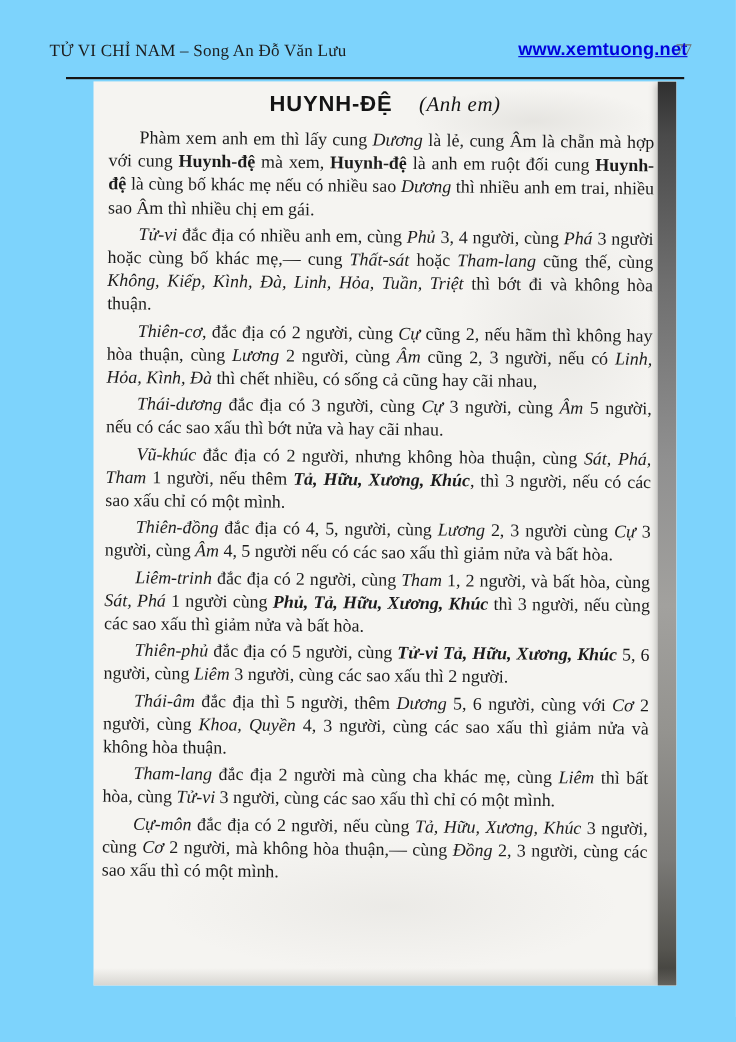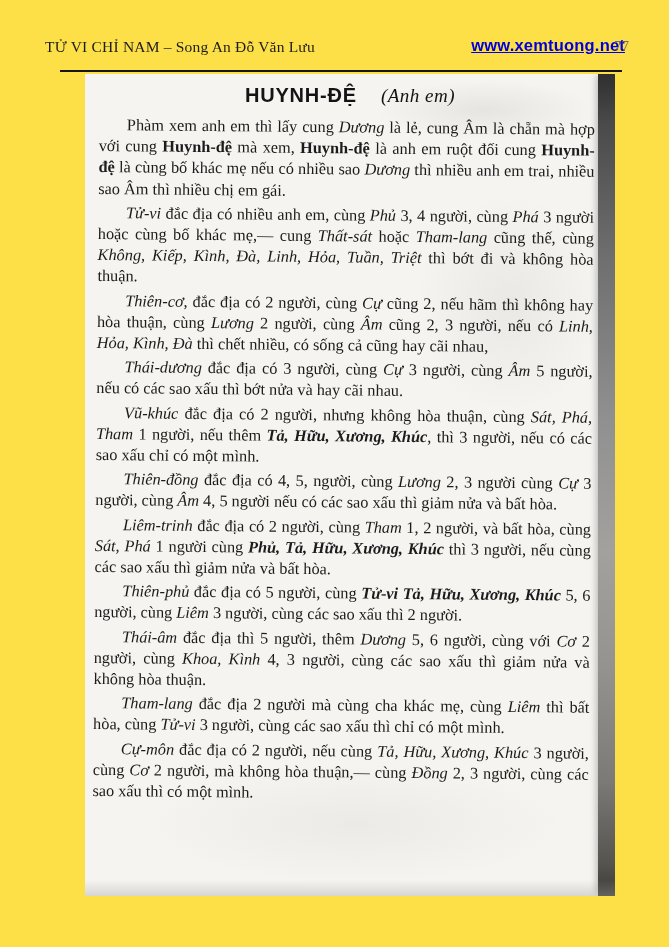--- a/index.html
+++ b/index.html
@@ -2,21 +2,21 @@
 <html><head>
 <meta charset="utf-8">
 <style>
   html,body{margin:0;padding:0;}
   body{
     width:669px;height:947px;background:#ffffff;
     font-family:"Liberation Serif","DejaVu Serif",serif;
     position:relative;overflow:hidden;
     -webkit-font-smoothing:antialiased;
   }
-  .page{position:absolute;inset:0;background:#fde047;}
+  .page{position:absolute;inset:0;background:#7dd3fc;}
 
   
   .header-left{
     position:absolute;left:45px;top:38px;
     font-size:15.5px;color:#1c1c1c;letter-spacing:.2px;white-space:nowrap;
   }
   .header-right{
     position:absolute;right:40px;top:36px;white-space:nowrap;
   }
   .site-link{
@@ -107,21 +107,21 @@
 
     <div class="body-text">
         <p class="para"><span class="seg-n">Phàm xem anh em thì lấy cung </span><span class="seg-i">Dương</span><span class="seg-n"> là lẻ, cung Âm là chẵn mà hợp với cung </span><span class="seg-b">Huynh-đệ</span><span class="seg-n"> mà xem, </span><span class="seg-b">Huynh-đệ</span><span class="seg-n"> là anh em ruột đối cung </span><span class="seg-b">Huynh-đệ</span><span class="seg-n"> là cùng bố khác mẹ nếu có nhiều sao </span><span class="seg-i">Dương</span><span class="seg-n"> thì nhiều anh em trai, nhiều sao Âm thì nhiều chị em gái.</span></p>
         <p class="para"><span class="seg-i">Tử-vi</span><span class="seg-n"> đắc địa có nhiều anh em, cùng </span><span class="seg-i">Phủ</span><span class="seg-n"> 3, 4 người, cùng </span><span class="seg-i">Phá</span><span class="seg-n"> 3 người hoặc cùng bố khác mẹ,— cung </span><span class="seg-i">Thất-sát</span><span class="seg-n"> hoặc </span><span class="seg-i">Tham-lang</span><span class="seg-n"> cũng thế, cùng </span><span class="seg-i">Không, Kiếp, Kình, Đà, Linh, Hỏa, Tuần, Triệt</span><span class="seg-n"> thì bớt đi và không hòa thuận.</span></p>
         <p class="para"><span class="seg-i">Thiên-cơ</span><span class="seg-n">, đắc địa có 2 người, cùng </span><span class="seg-i">Cự</span><span class="seg-n"> cũng 2, nếu hãm thì không hay hòa thuận, cùng </span><span class="seg-i">Lương</span><span class="seg-n"> 2 người, cùng </span><span class="seg-i">Âm</span><span class="seg-n"> cũng 2, 3 người, nếu có </span><span class="seg-i">Linh, Hỏa, Kình, Đà</span><span class="seg-n"> thì chết nhiều, có sống cả cũng hay cãi nhau,</span></p>
         <p class="para"><span class="seg-i">Thái-dương</span><span class="seg-n"> đắc địa có 3 người, cùng </span><span class="seg-i">Cự</span><span class="seg-n"> 3 người, cùng </span><span class="seg-i">Âm</span><span class="seg-n"> 5 người, nếu có các sao xấu thì bớt nửa và hay cãi nhau.</span></p>
         <p class="para"><span class="seg-i">Vũ-khúc</span><span class="seg-n"> đắc địa có 2 người, nhưng không hòa thuận, cùng </span><span class="seg-i">Sát, Phá, Tham</span><span class="seg-n"> 1 người, nếu thêm </span><span class="seg-bi">Tả, Hữu, Xương, Khúc</span><span class="seg-n">, thì 3 người, nếu có các sao xấu chỉ có một mình.</span></p>
         <p class="para"><span class="seg-i">Thiên-đồng</span><span class="seg-n"> đắc địa có 4, 5, người, cùng </span><span class="seg-i">Lương</span><span class="seg-n"> 2, 3 người cùng </span><span class="seg-i">Cự</span><span class="seg-n"> 3 người, cùng </span><span class="seg-i">Âm</span><span class="seg-n"> 4, 5 người nếu có các sao xấu thì giảm nửa và bất hòa.</span></p>
         <p class="para"><span class="seg-i">Liêm-trinh</span><span class="seg-n"> đắc địa có 2 người, cùng </span><span class="seg-i">Tham</span><span class="seg-n"> 1, 2 người, và bất hòa, cùng </span><span class="seg-i">Sát, Phá</span><span class="seg-n"> 1 người cùng </span><span class="seg-bi">Phủ, Tả, Hữu, Xương, Khúc</span><span class="seg-n"> thì 3 người, nếu cùng các sao xấu thì giảm nửa và bất hòa.</span></p>
         <p class="para"><span class="seg-i">Thiên-phủ</span><span class="seg-n"> đắc địa có 5 người, cùng </span><span class="seg-bi">Tử-vi Tả, Hữu, Xương, Khúc</span><span class="seg-n"> 5, 6 người, cùng </span><span class="seg-i">Liêm</span><span class="seg-n"> 3 người, cùng các sao xấu thì 2 người.</span></p>
-        <p class="para"><span class="seg-i">Thái-âm</span><span class="seg-n"> đắc địa thì 5 người, thêm </span><span class="seg-i">Dương</span><span class="seg-n"> 5, 6 người, cùng với </span><span class="seg-i">Cơ</span><span class="seg-n"> 2 người, cùng </span><span class="seg-i">Khoa, Kình</span><span class="seg-n"> 4, 3 người, cùng các sao xấu thì giảm nửa và không hòa thuận.</span></p>
+        <p class="para"><span class="seg-i">Thái-âm</span><span class="seg-n"> đắc địa thì 5 người, thêm </span><span class="seg-i">Dương</span><span class="seg-n"> 5, 6 người, cùng với </span><span class="seg-i">Cơ</span><span class="seg-n"> 2 người, cùng </span><span class="seg-i">Khoa, Quyền</span><span class="seg-n"> 4, 3 người, cùng các sao xấu thì giảm nửa và không hòa thuận.</span></p>
         <p class="para"><span class="seg-i">Tham-lang</span><span class="seg-n"> đắc địa 2 người mà cùng cha khác mẹ, cùng </span><span class="seg-i">Liêm</span><span class="seg-n"> thì bất hòa, cùng </span><span class="seg-i">Tử-vi</span><span class="seg-n"> 3 người, cùng các sao xấu thì chỉ có một mình.</span></p>
         <p class="para"><span class="seg-i">Cự-môn</span><span class="seg-n"> đắc địa có 2 người, nếu cùng </span><span class="seg-i">Tả, Hữu, Xương, Khúc</span><span class="seg-n"> 3 người, cùng </span><span class="seg-i">Cơ</span><span class="seg-n"> 2 người, mà không hòa thuận,— cùng </span><span class="seg-i">Đồng</span><span class="seg-n"> 2, 3 người, cùng các sao xấu thì có một mình.</span></p>
       </div>
 
     <div class="shadow-right"></div>
     <div class="bottom-band"></div>
   </div>
 
 </div>
 

